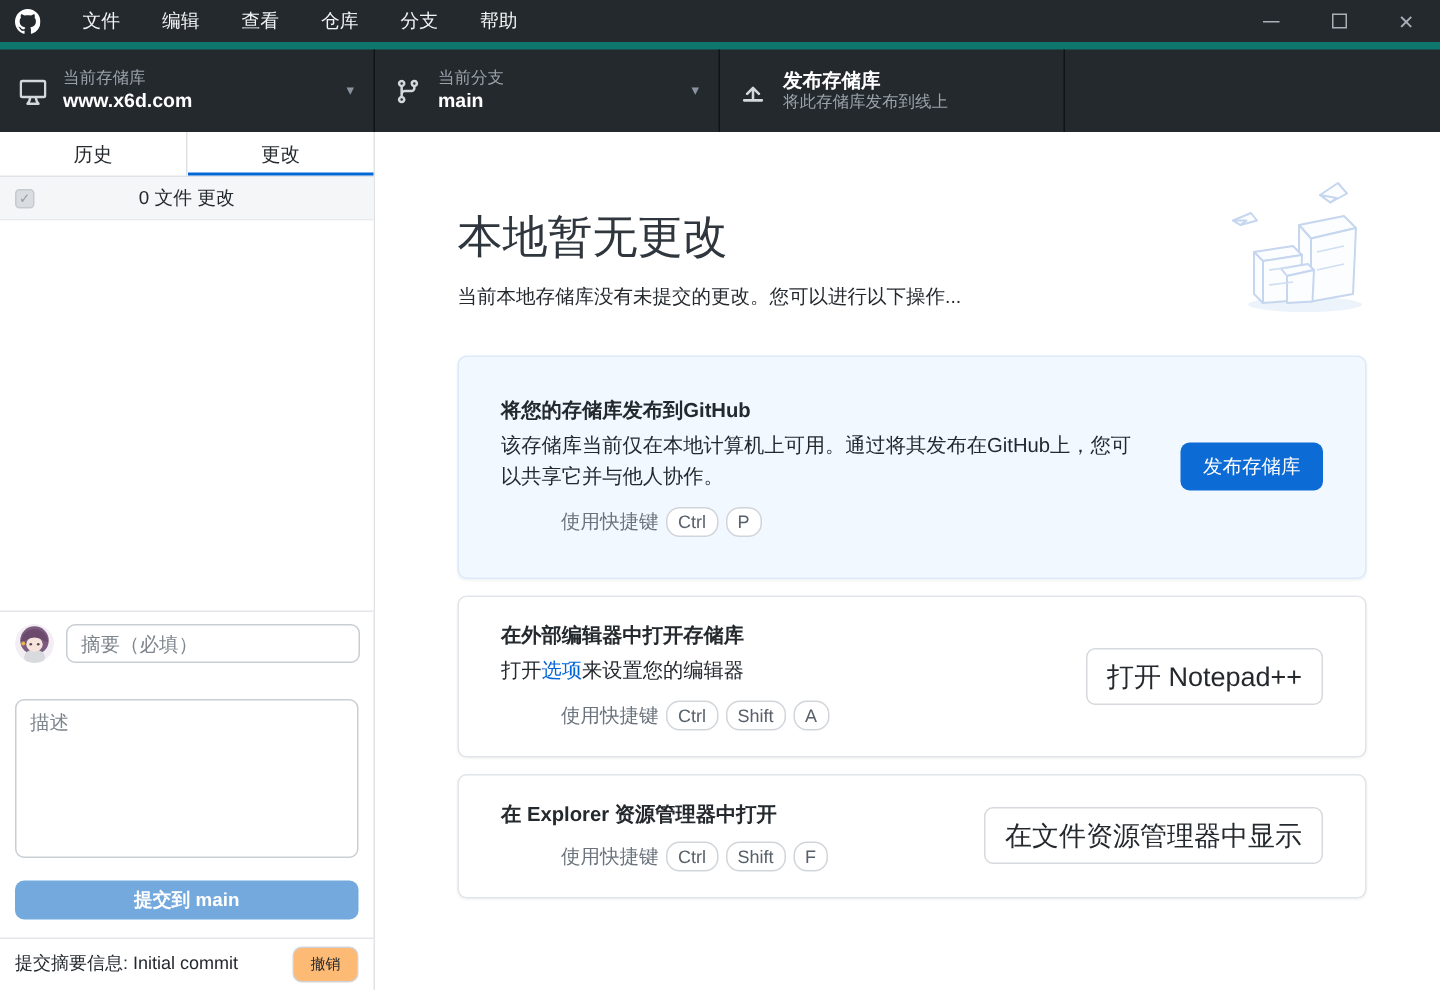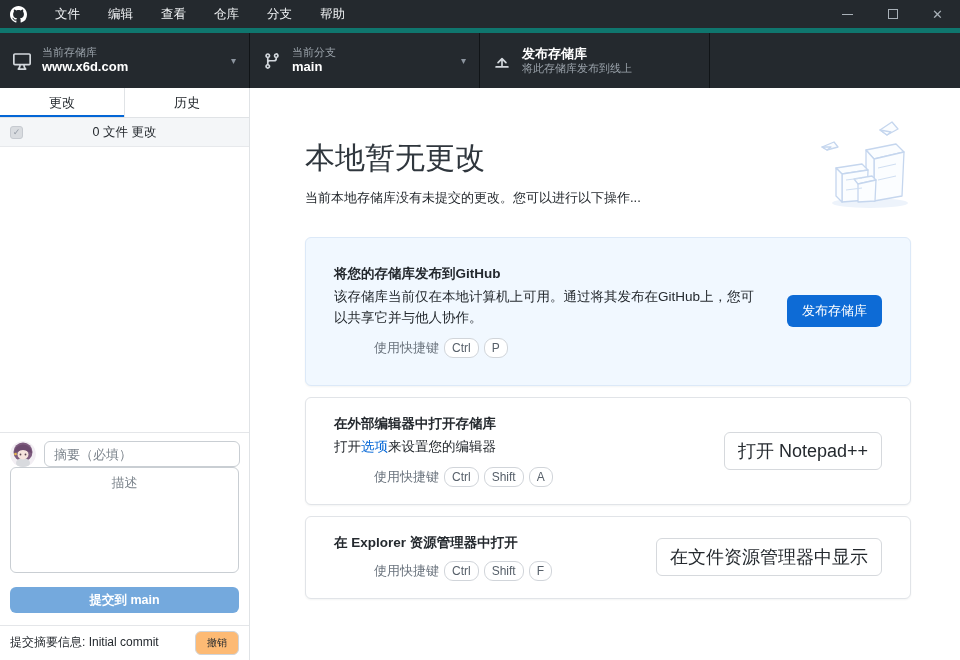--- a/index.html
+++ b/index.html
@@ -43,21 +43,21 @@
   .files-header { height:29px; background:#f4f6f8; border-bottom:1px solid #e7e9ec; display:flex; align-items:center; padding:0 10px; flex:none; }
   .checkbox { width:13px; height:13px; background:#d9dce0; border:1px solid #c6cad0; border-radius:3px; display:flex; align-items:center; justify-content:center; font-size:9px; color:#959ca6; flex:none; }
   .files-count { flex:1; text-align:center; font-size:12.5px; color:#24292e; margin-left:-13px; }
   .file-list { flex:1; background:#fff; }
 
   .commit-form { border-top:1px solid #e4e6e9; padding:8px 10px 12px; flex:none; }
   .commit-row { display:flex; align-items:center; gap:8px; }
   .avatar { width:26px; height:26px; border-radius:50%; overflow:hidden; flex:none; }
   .summary-input { flex:1; height:26px; border:1px solid #c9ced3; border-radius:6px; font-size:13px; padding:0 9px; color:#24292e; font-family:inherit; outline:none; }
   .summary-input::placeholder, .desc-input::placeholder { color:#7d858d; }
-  .desc-input { width:100%; height:106px; margin-top:0; border:1px solid #c9ced3; border-radius:6px; font-size:13px; padding:6px 9px; color:#24292e; font-family:Liberation Serif, serif; resize:none; outline:none;text-align:center; }
+  .desc-input { width:100%; height:106px; margin-top:24px; border:1px solid #c9ced3; border-radius:6px; font-size:13px; padding:6px 9px; color:#24292e; font-family:Liberation Serif, serif; resize:none; outline:none; }
   .commit-btn { width:100%; height:26px; margin-top:10px; border:none; border-radius:6px; background:#74a9dd; color:#fff; font-size:12.5px; font-weight:bold; font-family:inherit; cursor:pointer; }
   .commit-btn b { font-weight:bold; }
 
   .recent { border-top:1px solid #e4e6e9; padding:8px 10px 9px; position:relative; flex:none; }
   .recent-line1 { font-size:12px; color:#6e7781; margin-bottom:4px; }
   .recent-line2 { font-size:12px; color:#24292e; }
   .undo-btn { position:absolute; right:10px; top:50%; transform:translateY(-50%); background:#fdba74; border:1px solid #d0d4d9; border-radius:6px; padding:4px 11px; font-size:10px; color:#24292e; font-family:inherit; cursor:pointer; }
 
   
   .main { flex:1; position:relative; padding:50px 50px 0 55px; background:#fff; overflow:hidden; }
@@ -136,22 +136,22 @@
         <span class="tool-value">发布存储库</span>
         <span class="tool-sub">将此存储库发布到线上</span>
       </div>
     </div>
   </div>
 
   <div class="app-body">
 
     <aside class="sidebar">
       <div class="tabs">
+        <div class="tab">历史</div>
         <div class="tab active">更改</div>
-        <div class="tab">历史</div>
       </div>
       <div class="files-header">
         <span class="checkbox">
             <span>✓</span>
           </span>
         <span class="files-count">0 文件 更改</span>
       </div>
       <div class="file-list"></div>
 
       <div class="commit-form">

